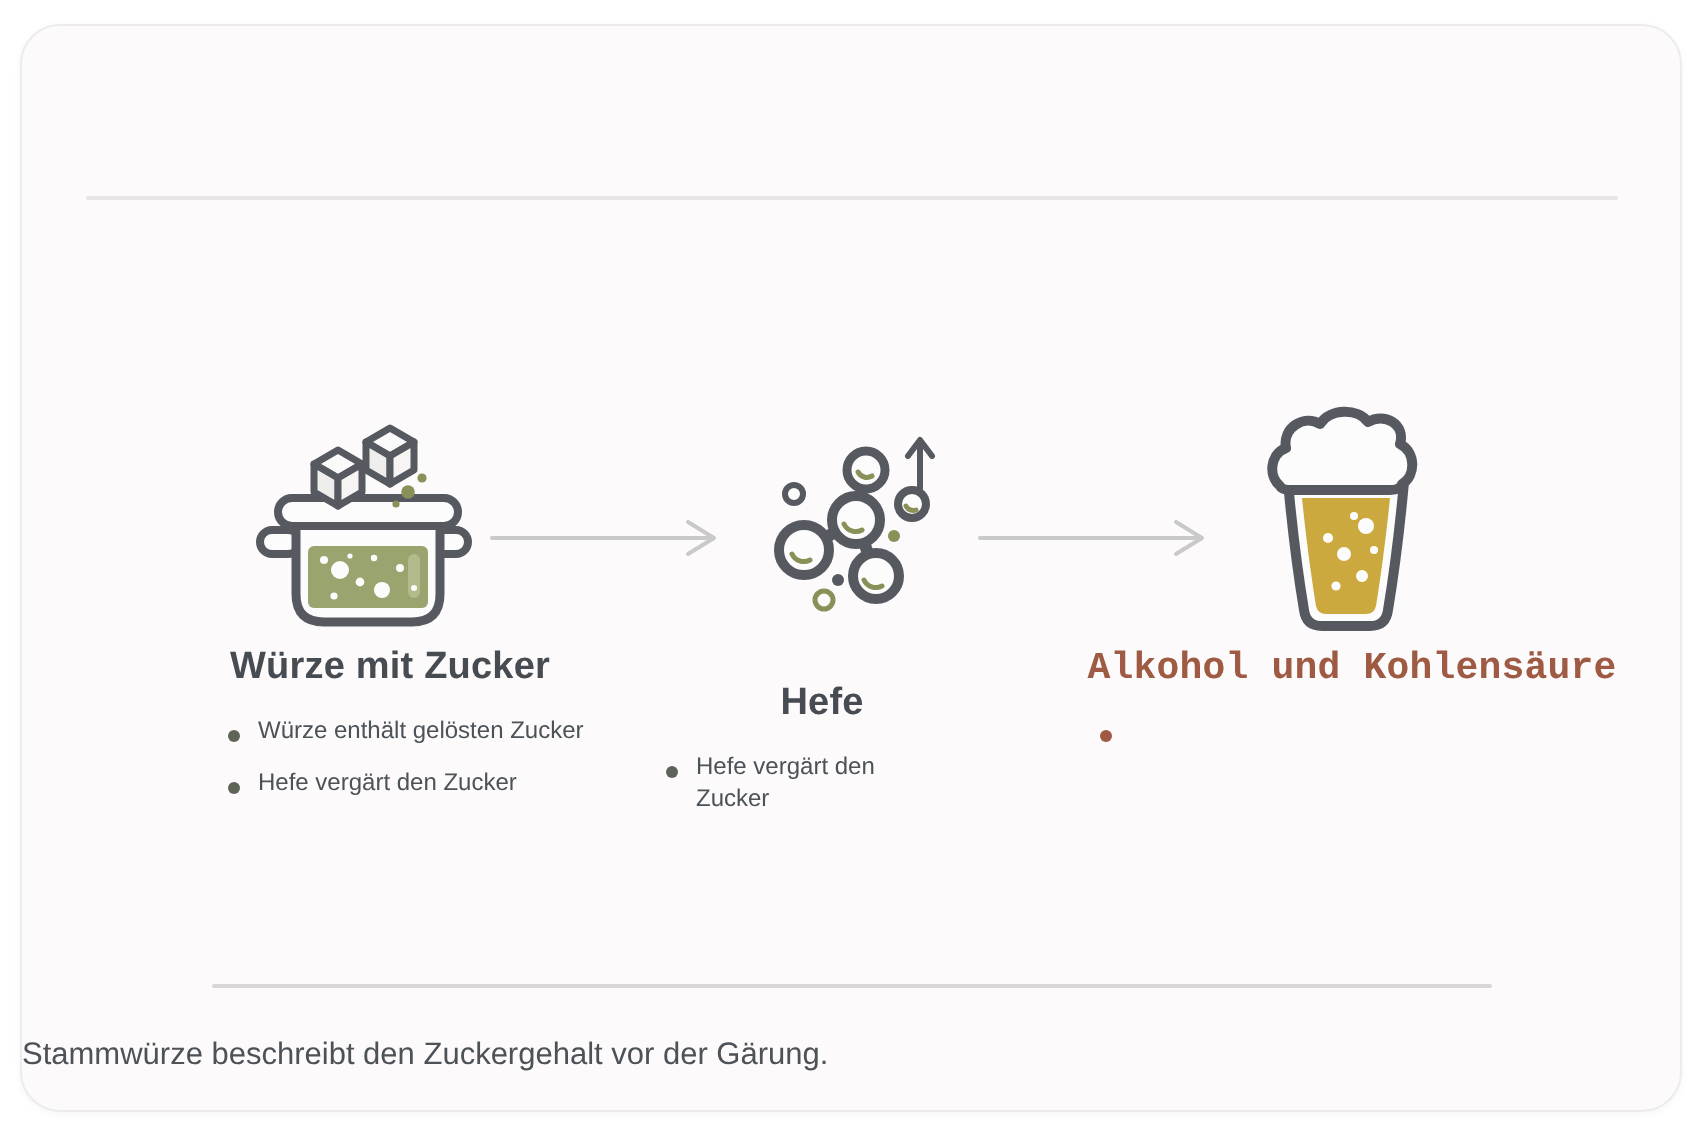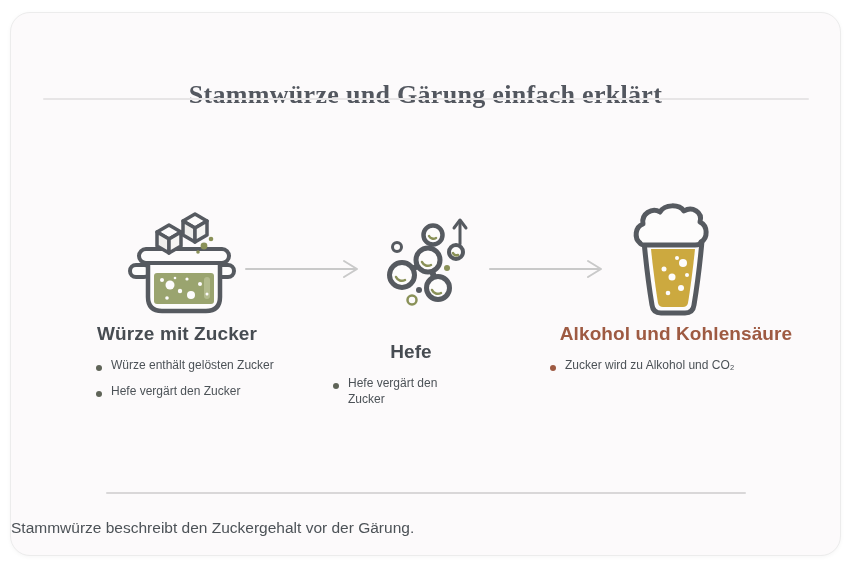--- a/index.html
+++ b/index.html
@@ -17,44 +17,43 @@
   .footer{position:absolute;left:0;top:490px;width:100%;
     font-size:15.5px;color:var(--body,#54585e);}
   .icon{position:absolute;}
   .icon.pot{left:112px;top:186px;}
   .icon.yeast{left:365px;top:193px;}
   .icon.beer{left:615px;top:188px;}
   .arrow{position:absolute;top:244px;}
   .arrow.a1{left:233px;}
   .arrow.a2{left:477px;}
   .col{position:absolute;top:310px;}
-  .col1{left:58px;width:216px;}
+  .col1{left:76px;width:216px;}
   .col2{left:308px;width:184px;margin-top:18px;}
-  .col3{left:528px;width:274px;}
+  .col3{left:528px;width:274px;font-family:Liberation Mono, monospace;}
   .col h3{margin:0;font-size:19px;font-weight:700;text-align:center;
     color:var(--heading,#474c52);letter-spacing:0.1px;}
   .col3 h3{color:var(--heading_accent,#9e5a42);}
   .bullets{list-style:none;margin:13px 0 0;padding:0;}
   .col1 .bullets{padding-left:27px;}
   .col2 .bullets{padding-left:14px;}
   .col3 .bullets{padding-left:11px;}
   .bullets li{display:flex;gap:9px;font-size:12px;line-height:1.32;
     color:var(--body,#4c5257);margin-bottom:10px;}
   .bullets li .dot{flex:0 0 auto;width:6px;height:6px;border-radius:50%;
     background:var(--bullet_dot,#5f6458);margin-top:7px;}
   .col3 .bullets li .dot{background:var(--bullet_dot_accent,#9e5a42);}
   .col1 .bullets li span.txt{max-width:164px;}
   .col2 .bullets li span.txt{max-width:104px;}
 </style>
 </head>
 <body>
 
 <div class="card">
 
-  <h1 class="title">Stammwürze und Gärung einfach erklärt</h1>
   <div class="title-divider"></div>
 
   <svg class="icon pot" width="118" height="118" viewBox="0 0 118 118">
     <g stroke="#565a60" stroke-width="4" fill="#fdfcfc">
       <rect x="7" y="66" width="20" height="12" rx="6"></rect>
       <rect x="91" y="66" width="20" height="12" rx="6"></rect>
     </g>
     <path d="M25,60 L25,98 Q25,112 39,112 L83,112 Q97,112 97,98 L97,60 Z" fill="#fdfcfc" stroke="#565a60" stroke-width="4.5" stroke-linejoin="round"></path>
     <rect x="16" y="50" width="90" height="14" rx="7" fill="#fdfcfc" stroke="#565a60" stroke-width="4"></rect>
     <rect x="31" y="74" width="60" height="31" rx="3" fill="#9aa46f"></rect>
@@ -163,21 +162,20 @@
         <span class="txt">Hefe vergärt den Zucker</span>
       </li>
     </ul>
   </div>
 
   <div class="col col3">
     <h3>Alkohol und Kohlensäure</h3>
     <ul class="bullets">
       <li>
         <span class="dot"></span>
-        <span class="txt">Zucker wird zu Alkohol und CO₂</span>
       </li>
     </ul>
   </div>
 
   <div class="footer-divider"></div>
   <p class="footer">Stammwürze beschreibt den Zuckergehalt vor der Gärung.</p>
 
 </div>
 
 </body></html>

